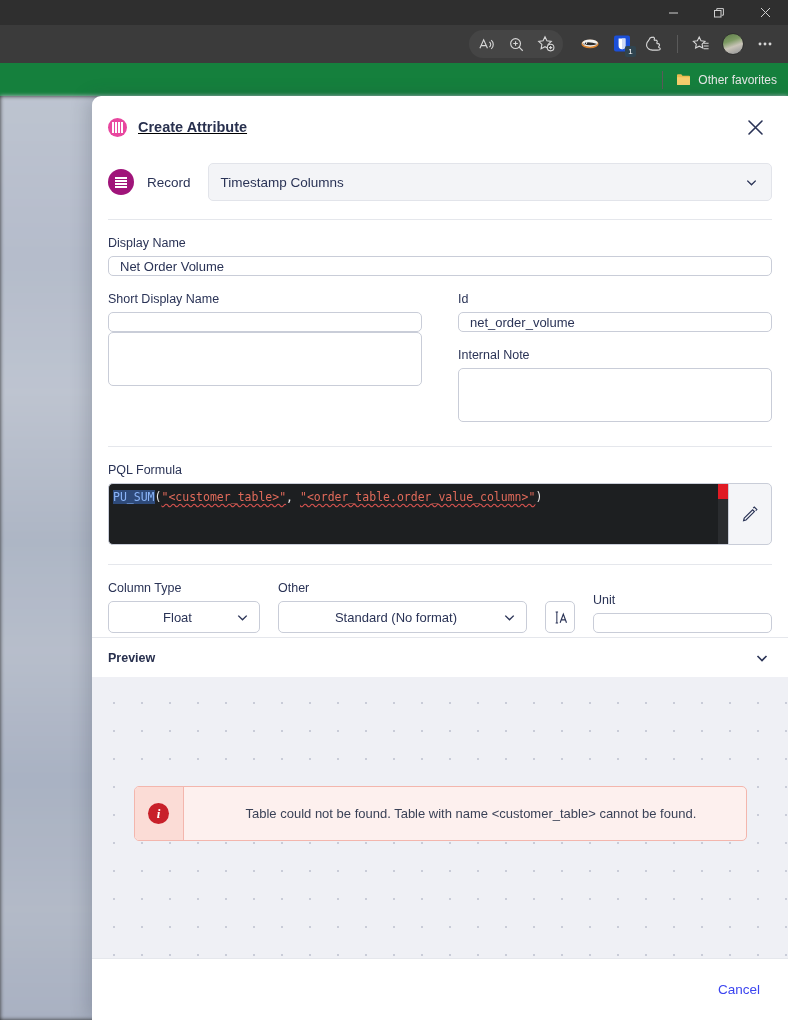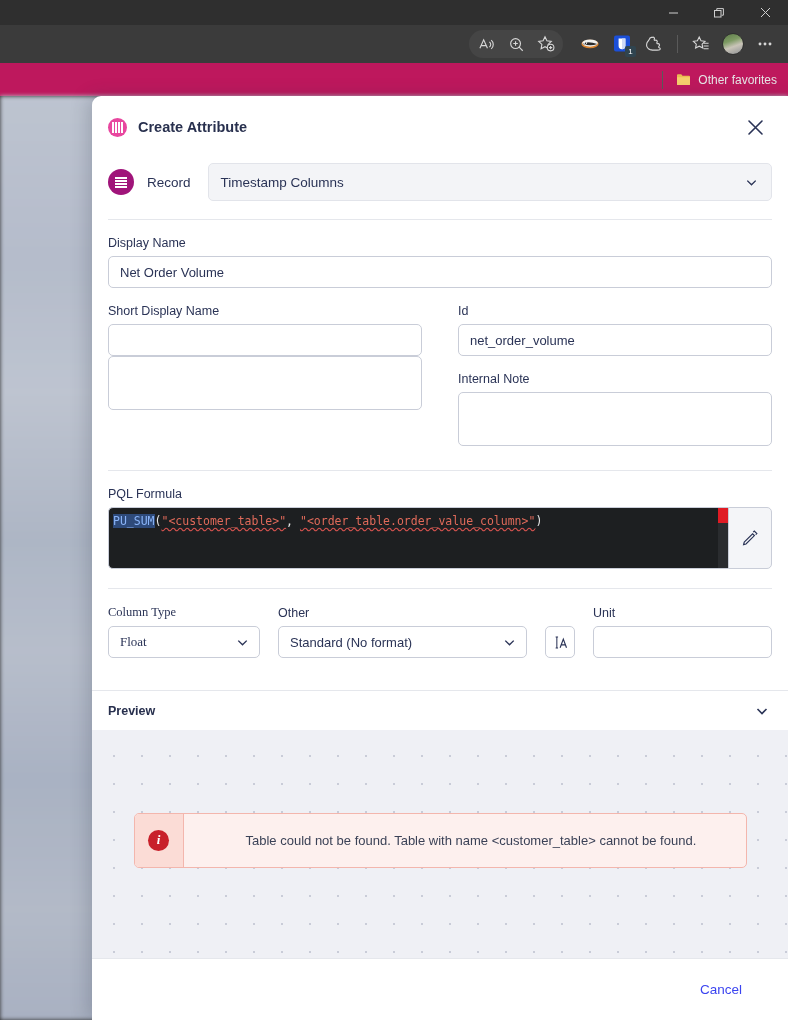--- a/index.html
+++ b/index.html
@@ -46,21 +46,21 @@
     display: flex; align-items: center; justify-content: center;
     font-family: "Liberation Sans", sans-serif;
   }
   .avatar-img {
     width: 22px; height: 22px; border-radius: 50%;
     background: linear-gradient(160deg,#5e7b4a 0%,#7d9a63 35%,#c9c4b8 60%,#8c8f93 100%);
     border: 1px solid #2f2f2f;
   }
 
   .favbar {
-    height: 33px; background: #be185d;
+    height: 33px; background: #15803d;
     display: flex; align-items: center; justify-content: flex-end;
     padding-right: 6px; color: #e6e6e6; font-size: 12px;
   }
   .favbar .sep { width: 1px; height: 18px; background: #5a5a5a; margin-right: 8px; }
   .fav-item { display: flex; align-items: center; gap: 7px; padding: 3px 5px; border-radius: 4px; }
 
   
   .page-bg {
     position: absolute; left: 0; top: 96px; right: 0; bottom: 0;
     background:
@@ -77,21 +77,21 @@
   .modal {
     position: absolute; left: 92px; top: 96px; width: 696px; height: 924px;
     background: #fff; border-top-left-radius: 9px;
     box-shadow: -4px 0 18px rgba(40,48,70,.22);
     display: flex; flex-direction: column; overflow: hidden;
   }
   .modal-body { flex: 1; overflow: hidden; display: flex; flex-direction: column; }
 
   .modal-head {
     display: flex; align-items: center;
-    padding: 16px 18px 4px 16px; gap: 11px;
+    padding: 16px 18px 4px 16px; gap: 11px; text-decoration: underline;
   }
   .attr-icon {
     width: 19px; height: 19px; border-radius: 50%;
     background: #e8479f; position: relative; flex: none;
   }
   .attr-icon::after {
     content: ""; position: absolute; left: 4px; top: 4px; right: 4px; bottom: 4px;
     background: repeating-linear-gradient(90deg,#fff 0 1.5px, #e8479f 1.5px 3px);
   }
   .modal-title {
@@ -126,21 +126,21 @@
   }
   .record-select span { flex: 1; }
 
   .hr { height: 1px; background: #e5e7ec; margin: 18px 16px 0 16px; }
 
   .form { padding: 0 16px; }
   .field-label {
     font-size: 12.5px; color: #2a3356; margin: 16px 0 6px 0;
   }
   .inp {
-    width: 100%; height: 32px; border: 1px solid #c9cdd8;
+    width: 100%; height: 20px; border: 1px solid #c9cdd8;
     border-radius: 5px; padding: 0 11px;
     font-size: 13px; color: #2a3356; background: #fff;
     font-family: "Liberation Sans", sans-serif;
   }
   .inp::placeholder { color: #9aa0b0; }
   .ta {
     width: 100%; height: 54px; border: 1px solid #c9cdd8; border-radius: 5px;
     padding: 7px 11px; font-size: 13px; color: #2a3356; resize: none;
     font-family: "Liberation Sans", sans-serif;
   }
@@ -172,33 +172,33 @@
     border: 1px solid #c9cdd8; border-radius: 0 5px 5px 0;
     display: flex; align-items: center; justify-content: center;
     color: #2a3356;
   }
 
   
   .row3 { display: flex; align-items: flex-end; gap: 18px; margin-top: 0; }
   .sel {
     height: 32px; border: 1px solid #c9cdd8; border-radius: 5px;
     display: flex; align-items: center; padding: 0 9px 0 11px;
-    font-size: 13px; color: #2a3356; background: #fff;
+    font-size: 13px; color: #2a3356; background: #fff; text-align: center;
   }
   .sel span { flex: 1; }
   .fmt-btn {
     width: 30px; height: 32px; border: 1px solid #c9cdd8; border-radius: 5px;
     display: flex; align-items: center; justify-content: center;
     color: #2a3356; background: #fff; flex: none;
   }
 
   
   .preview-head {
     display: flex; align-items: center; height: 40px;
-    padding: 0 18px 0 16px; border-top: 1px solid #e5e7ec; margin-top: 32px;
+    padding: 0 18px 0 16px; border-top: 1px solid #e5e7ec; margin-top: 4px;
   }
   .preview-head b { flex: 1; font-size: 12.5px; color: #28304e; }
   .preview-area {
     flex: 1; position: relative; background: #eff0f5;
     background-image:
       radial-gradient(circle, #c9ccd8 1px, transparent 1.2px);
     background-size: 28px 28px;
     background-position: 8px 12px;
     display: flex; align-items: center; justify-content: center;
   }
@@ -220,21 +220,21 @@
   }
   .err-txt {
     flex: 1; display: flex; align-items: center; padding: 0 18px;
     font-size: 13px; color: #3b4257; margin-left: 44px;
   }
 
   
   .modal-foot {
     height: 62px; border-top: 1px solid #e5e7ec;
     display: flex; align-items: center; justify-content: flex-end;
-    gap: 18px; padding-right: 36px; background: #fff; flex: none;
+    gap: 18px; padding-right: 18px; background: #fff; flex: none;
   }
   .btn-cancel {
     font-size: 13.5px; color: #3b44f0; background: none; border: none;
     padding: 8px 10px; font-family: "Liberation Sans", sans-serif;
   }
   .btn-save {
     width: 100px; height: 36px; background: #2f38f0; color: #fff;
     border: none; border-radius: 6px; font-size: 13.5px; font-weight: bold;
     font-family: "Liberation Sans", sans-serif;
   }
@@ -414,21 +414,21 @@
             <svg width="18" height="18" viewBox="0 0 18 18" fill="none" stroke="currentColor" stroke-width="1.2">
               <path d="M3.2 13.2 L11.6 4.8 L13.4 6.6 L5 15 L2.6 15.6 Z"></path>
               <path d="M12.2 3.1 L13.3 2 L15.8 4.5 L14.7 5.6"></path>
             </svg>
           </div>
         </div>
 
         <div class="hr" style="margin-left:0;margin-right:0;margin-top:19px;"></div>
 
         <div class="row3">
-          <div style="width:152px;flex:none;font-family:Liberation Serif, serif;">
+          <div style="width:152px;flex:none;">
             <div class="field-label">Column Type</div>
             <div class="sel">
               <span>Float</span>
               <svg width="15" height="15" viewBox="0 0 16 16" fill="none" stroke="#2a3356" stroke-width="1.5">
                   <path d="M3.5 6 L8 10.5 L12.5 6"></path>
                 </svg>
             </div>
           </div>
 
           <div style="width:249px;flex:none;">

